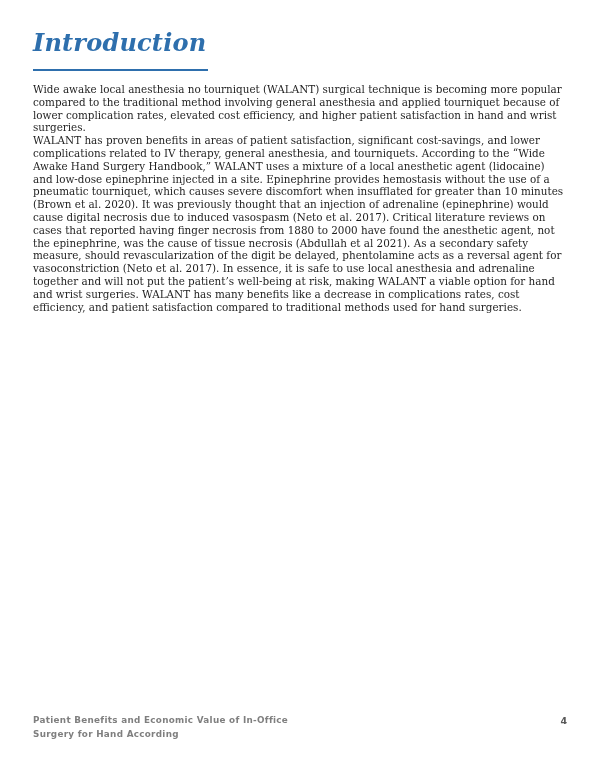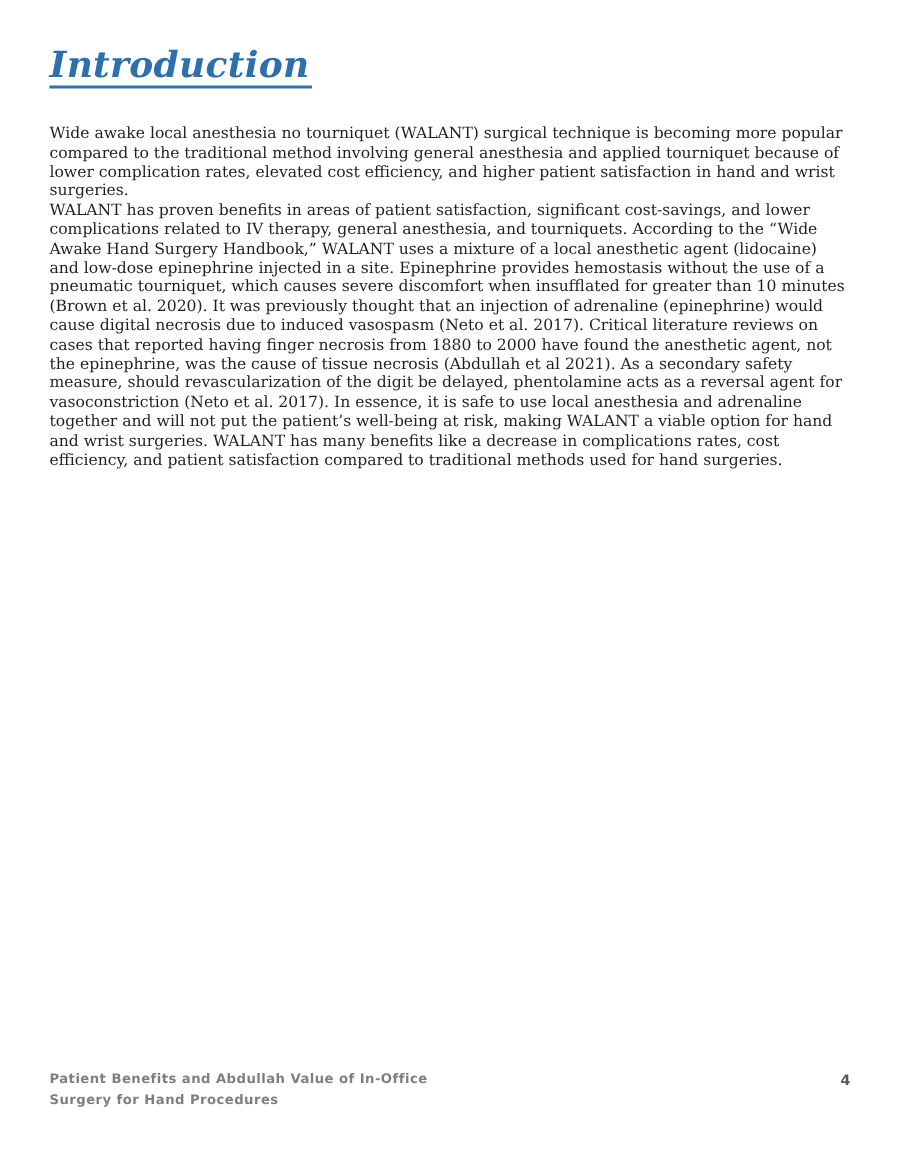--- a/index.html
+++ b/index.html
@@ -24,21 +24,21 @@
     font-size: 24px;
     line-height: 1.15;
     font-weight: bold;
     font-style: italic;
     color: #2e6fad;
     letter-spacing: 0.2px;
   }
   .heading .underline-wrap {
     display: inline-block;
     border-bottom: 2px solid #2e6fad;
-    padding-bottom: 0;
+    padding-bottom: 12px;
     padding-right: 2px;
   }
   .body-text {
     position: absolute;
     left: 33px;
     top: 83px;
     width: 534px;
     font-size: 10.4px;
     line-height: 12.8px;
     color: #1f1f1f;
@@ -83,19 +83,19 @@
     <span class="underline-wrap">Introduction</span>
   </h1>
 
   <div class="body-text">
     <p>Wide awake local anesthesia no tourniquet (WALANT) surgical technique is becoming more popular compared to the traditional method involving general anesthesia and applied tourniquet because of lower complication rates, elevated cost efficiency, and higher patient satisfaction in hand and wrist surgeries.</p>
     <p>WALANT has proven benefits in areas of patient satisfaction, significant cost-savings, and lower complications related to IV therapy, general anesthesia, and tourniquets. According to the “Wide Awake Hand Surgery Handbook,” WALANT uses a mixture of a local anesthetic agent (lidocaine) and low-dose epinephrine injected in a site.  Epinephrine provides hemostasis without the use of a pneumatic tourniquet, which causes severe discomfort when insufflated for greater than 10 minutes (Brown et al. 2020). It was previously thought that an injection of adrenaline (epinephrine) would cause digital necrosis due to induced vasospasm (Neto et al. 2017).  Critical literature reviews on cases that reported having finger necrosis from 1880 to 2000 have found the anesthetic agent, not the epinephrine, was the cause of tissue necrosis (Abdullah et al 2021).  As a secondary safety measure, should revascularization of the digit be delayed, phentolamine acts as a reversal agent for vasoconstriction (Neto et al. 2017). In essence, it is safe to use local anesthesia and adrenaline together and will not put the patient’s well-being at risk, making WALANT a viable option for hand and wrist surgeries. WALANT has many benefits like a decrease in complications rates, cost efficiency, and patient satisfaction compared to traditional methods used for hand surgeries.</p>
   </div>
 
   <div class="doc-footer">
     <div class="footer-title">
-      <span>Patient Benefits and Abdullah Value of In-Office</span>
-      <span>Surgery for Hand Procedures</span>
+      <span>Patient Benefits and Economic Value of In-Office</span>
+      <span>Surgery for Hand According</span>
     </div>
     <div class="page-number">4</div>
   </div>
 
 </div>
 
 </body></html>

